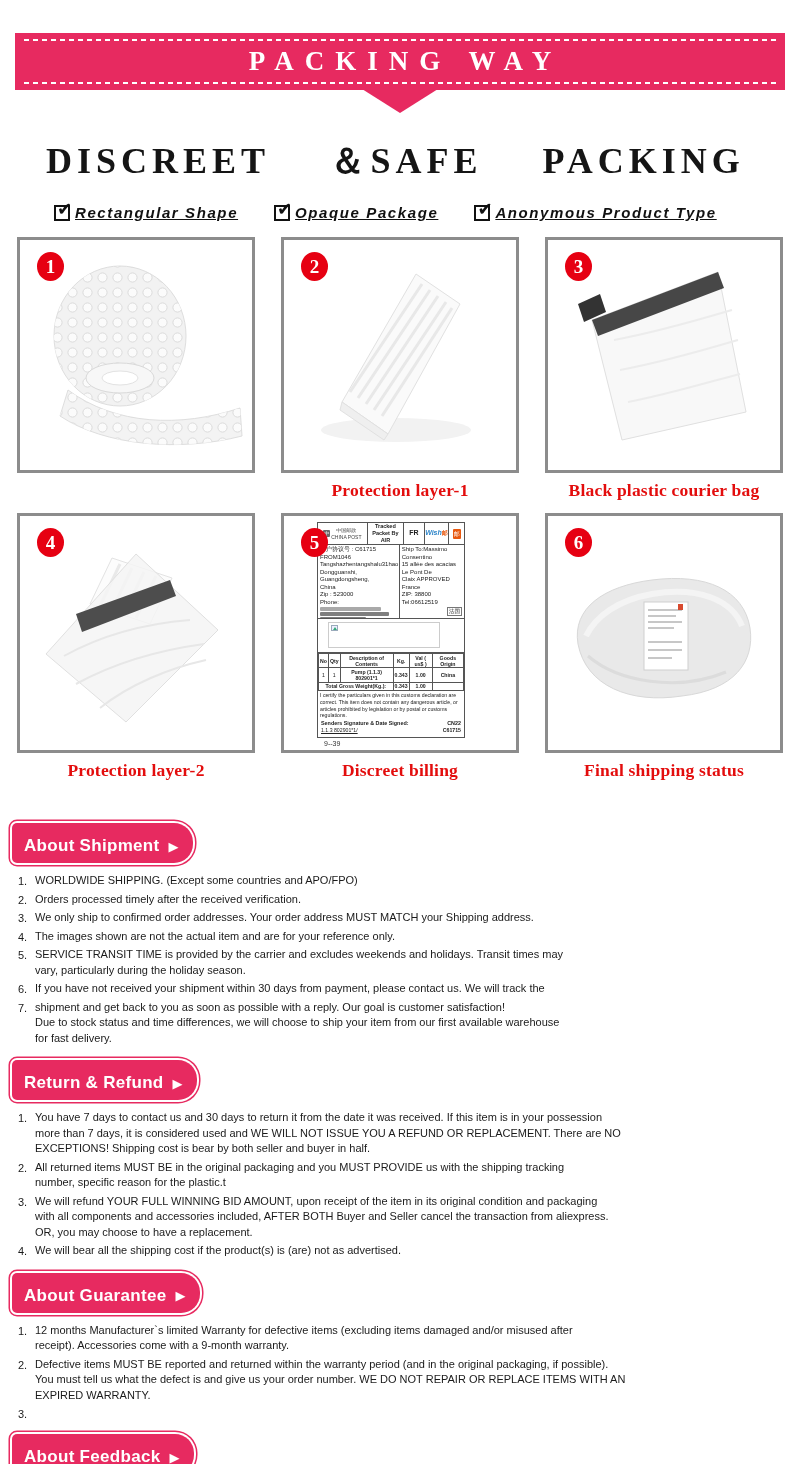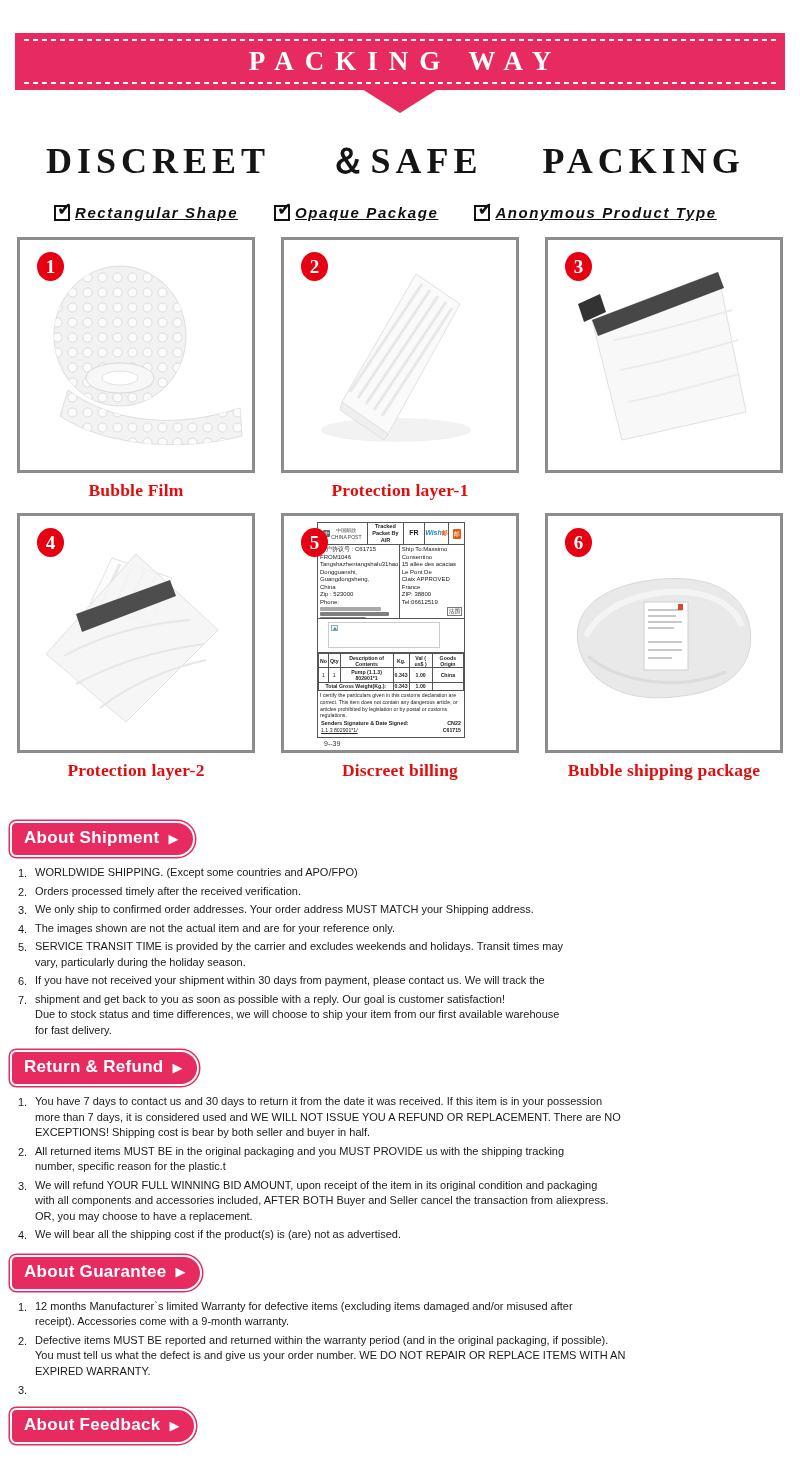--- a/index.html
+++ b/index.html
@@ -88,21 +88,21 @@
   .sl-sign{display:flex;justify-content:space-between;padding:0 3px;font-size:5.4px;}
   .sl-foot{display:flex;justify-content:space-between;padding:0 3px 1px 3px;font-size:5.2px;}
   .sl-foot .u{text-decoration:underline;}
   .sl-page-note{position:absolute;left:40px;top:224px;font-size:7px;color:#333;z-index:2;}
 
   
   .sections{margin-top:36px;}
   .section{margin-bottom:4px;}
   .sbadge{position:relative;display:inline-flex;align-items:center;margin:6px 0 0 12px;
     background:var(--pink);color:#fff;font-size:17px;font-weight:700;letter-spacing:.3px;
-    padding:5px 14px 7px 12px;border-radius:5px 19px 19px 5px;
+    padding:13px 14px 7px 12px;border-radius:5px 19px 19px 5px;
     box-shadow:0 0 0 2px #fff,0 0 0 3.5px var(--pink);}
   .sbadge .arrow-glyph{font-size:13px;margin-left:9px;line-height:1;}
   .plist{list-style:none;margin:10px 0 8px 18px;width:772px;}
   .plist li{display:flex;margin-bottom:3px;}
   .plist .n{flex:0 0 auto;font-size:11px;padding-top:2px;margin-right:4px;min-width:13px;color:#1a1a1a;}
   .plist .t{font-size:11px;line-height:15.5px;white-space:pre-line;color:#1a1a1a;}
 </style>
 </head>
 <body>
 
@@ -150,21 +150,20 @@
             </pattern>
           </defs>
           <ellipse cx="100" cy="96" rx="66" ry="70" fill="#f2f2f2" stroke="#dedede"></ellipse>
           <ellipse cx="100" cy="96" rx="66" ry="70" fill="url(#bub)" opacity="0.95"></ellipse>
           <ellipse cx="100" cy="138" rx="34" ry="15" fill="#f7f7f7" stroke="#d9d9d9"></ellipse>
           <ellipse cx="100" cy="138" rx="18" ry="7" fill="#fff" stroke="#e2e2e2"></ellipse>
           <path d="M48,150 C95,185 160,188 220,168 L222,196 C160,212 85,206 40,176 Z" fill="#f3f3f3" stroke="#dedede"></path>
           <path d="M48,150 C95,185 160,188 220,168 L222,196 C160,212 85,206 40,176 Z" fill="url(#bub)" opacity="0.95"></path>
         </svg>
       </div>
-      <figcaption class="step-caption">Bubble Film</figcaption>
     </figure>
 
     <figure class="step">
       <div class="frame">
         <span class="step-num">2</span>
         <svg class="photo" viewBox="0 0 232 230">
           <ellipse cx="112" cy="190" rx="75" ry="12" fill="#f2f2f2"></ellipse>
           <polygon points="58,162 132,34 176,64 104,194" fill="#fafafa" stroke="#e1e1e1"></polygon>
           <g stroke="#e8e8e8" stroke-width="3">
             <line x1="66" y1="152" x2="138" y2="44"></line>
@@ -186,20 +185,21 @@
           <polygon points="44,80 170,32 198,172 74,200" fill="#f8f8f8" stroke="#e0e0e0"></polygon>
           <g stroke="#ececec" stroke-width="2" fill="none">
             <path d="M66,100 C110,92 150,80 184,70"></path>
             <path d="M72,130 C116,122 156,110 190,100"></path>
             <path d="M80,162 C122,154 160,142 192,134"></path>
           </g>
           <polygon points="44,80 170,32 176,48 50,96" fill="#474747"></polygon>
           <polygon points="30,64 52,54 58,72 36,82" fill="#333"></polygon>
         </svg>
       </div>
+      <figcaption class="step-caption">Black plastic courier bag</figcaption>
     </figure>
   </div>
 
   <div class="grid-row second">
 
     <figure class="step">
       <div class="frame tall">
         <span class="step-num">4</span>
         <svg class="photo" viewBox="0 0 232 234">
           <polygon points="92,42 152,62 130,108 70,88" fill="#fcfcfc" stroke="#e3e3e3"></polygon>
@@ -330,21 +330,21 @@
             <line x1="100" y1="100" x2="128" y2="100"></line>
             <line x1="100" y1="106" x2="134" y2="106"></line>
             <line x1="100" y1="112" x2="126" y2="112"></line>
             <line x1="100" y1="126" x2="134" y2="126"></line>
             <line x1="100" y1="134" x2="134" y2="134"></line>
             <line x1="100" y1="142" x2="124" y2="142"></line>
           </g>
           <rect x="130" y="88" width="5" height="6" fill="#d84a2f"></rect>
         </svg>
       </div>
-      <figcaption class="step-caption">Bubble shipping package</figcaption>
+      <figcaption class="step-caption">Final shipping status</figcaption>
     </figure>
   </div>
 
   <div class="sections">
 
     <div class="section">
       <div class="sbadge">
         <span>About Shipment</span>
         <span class="arrow-glyph">▶</span>
       </div>

